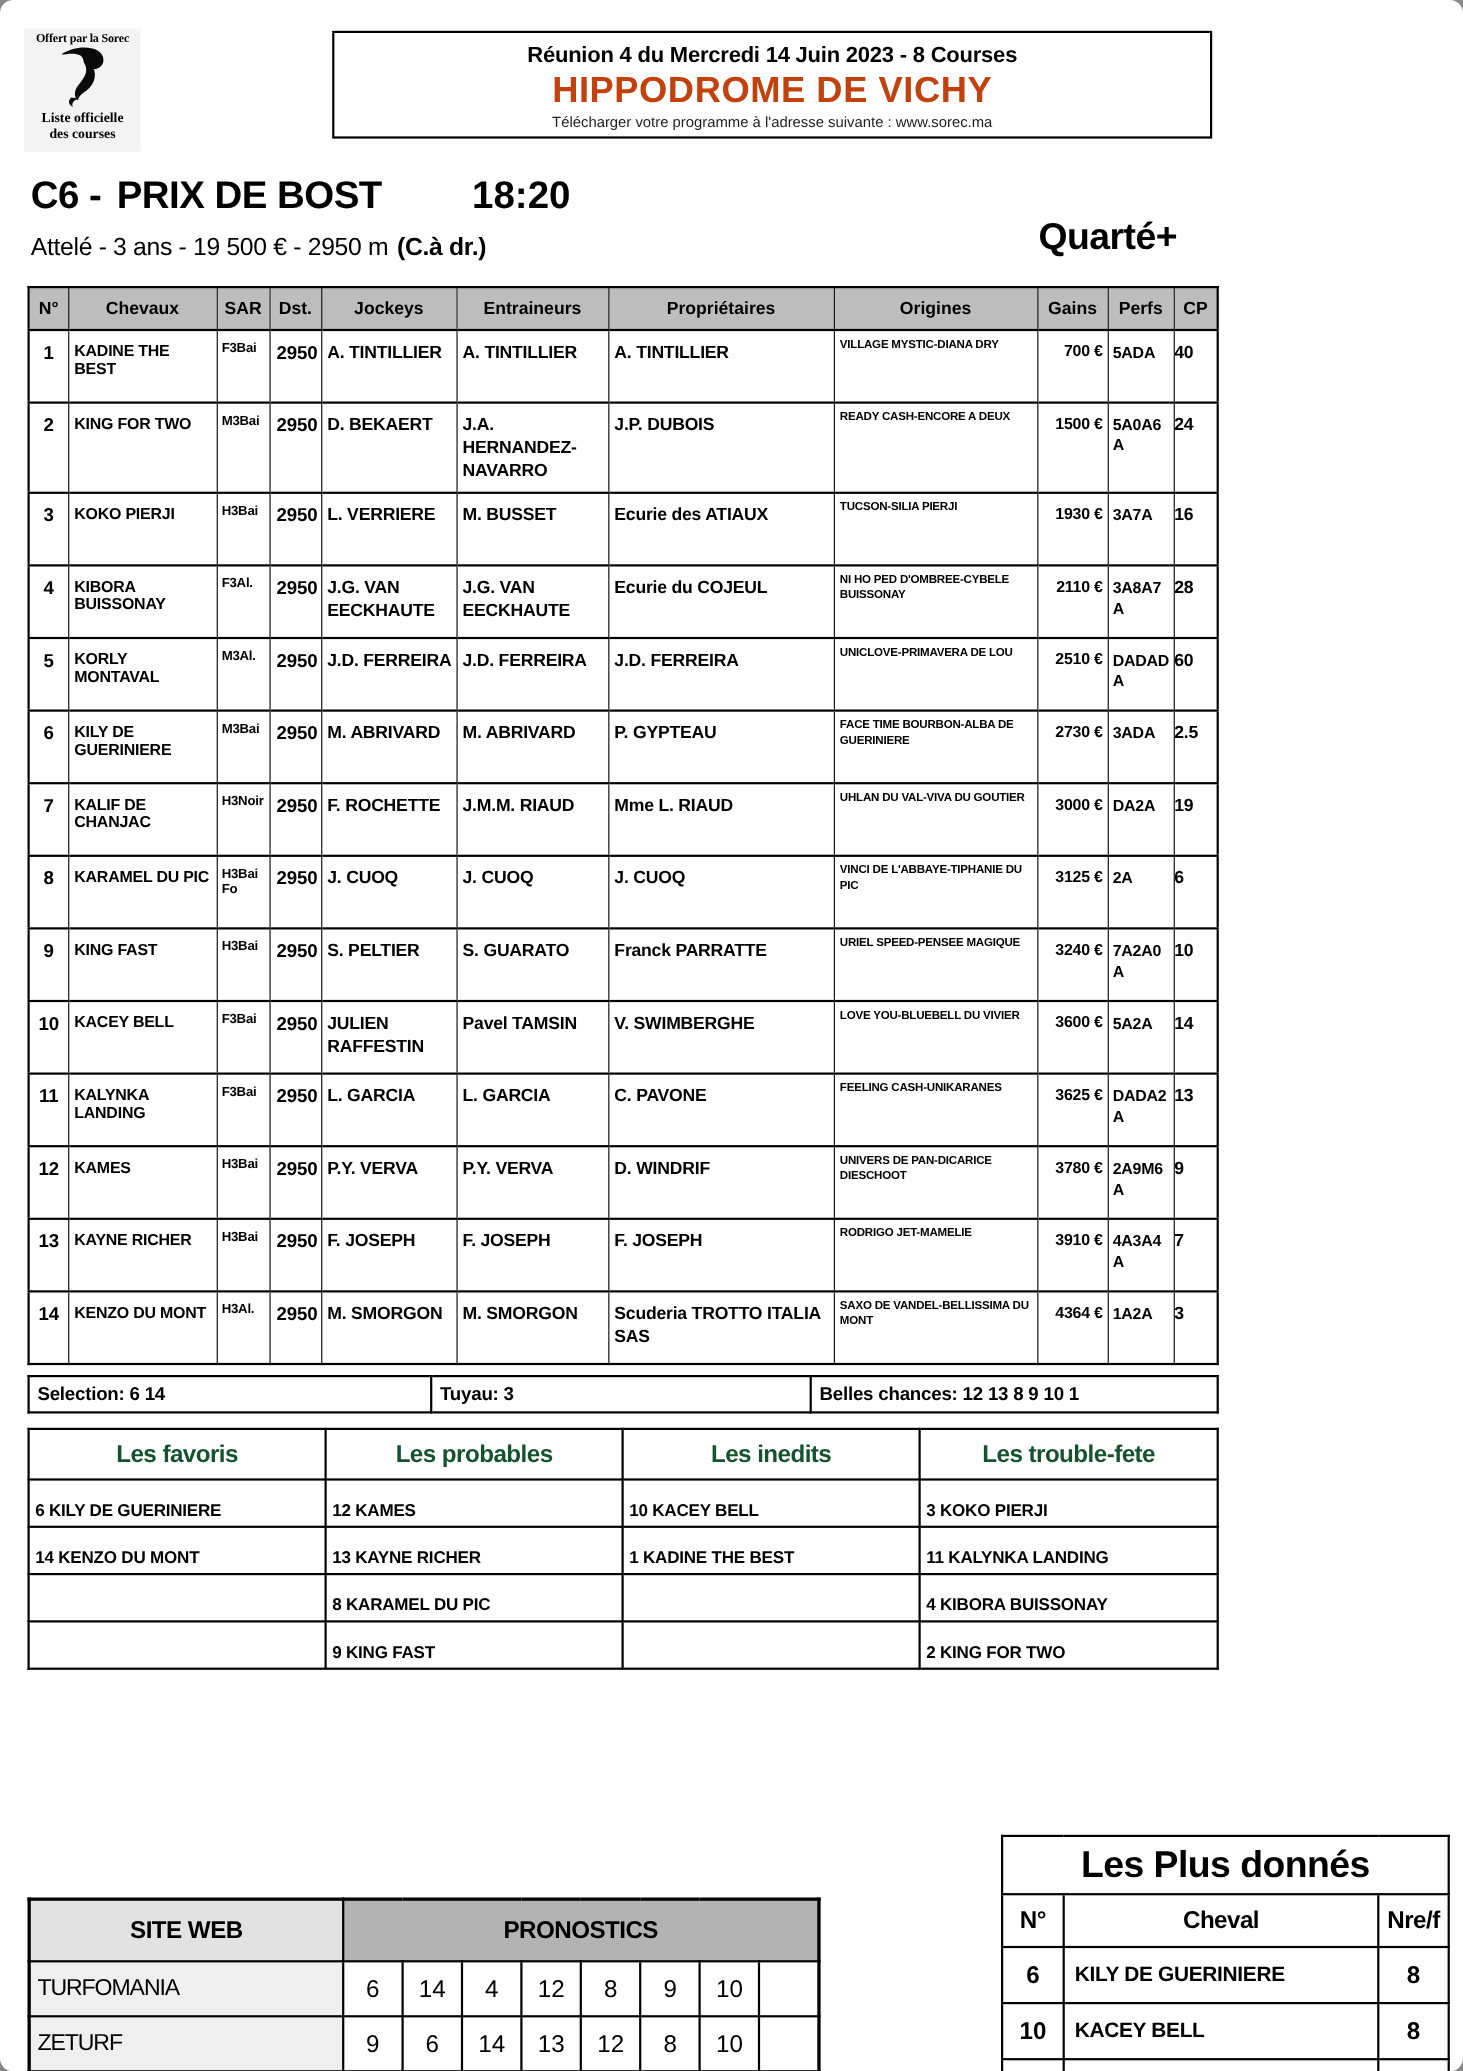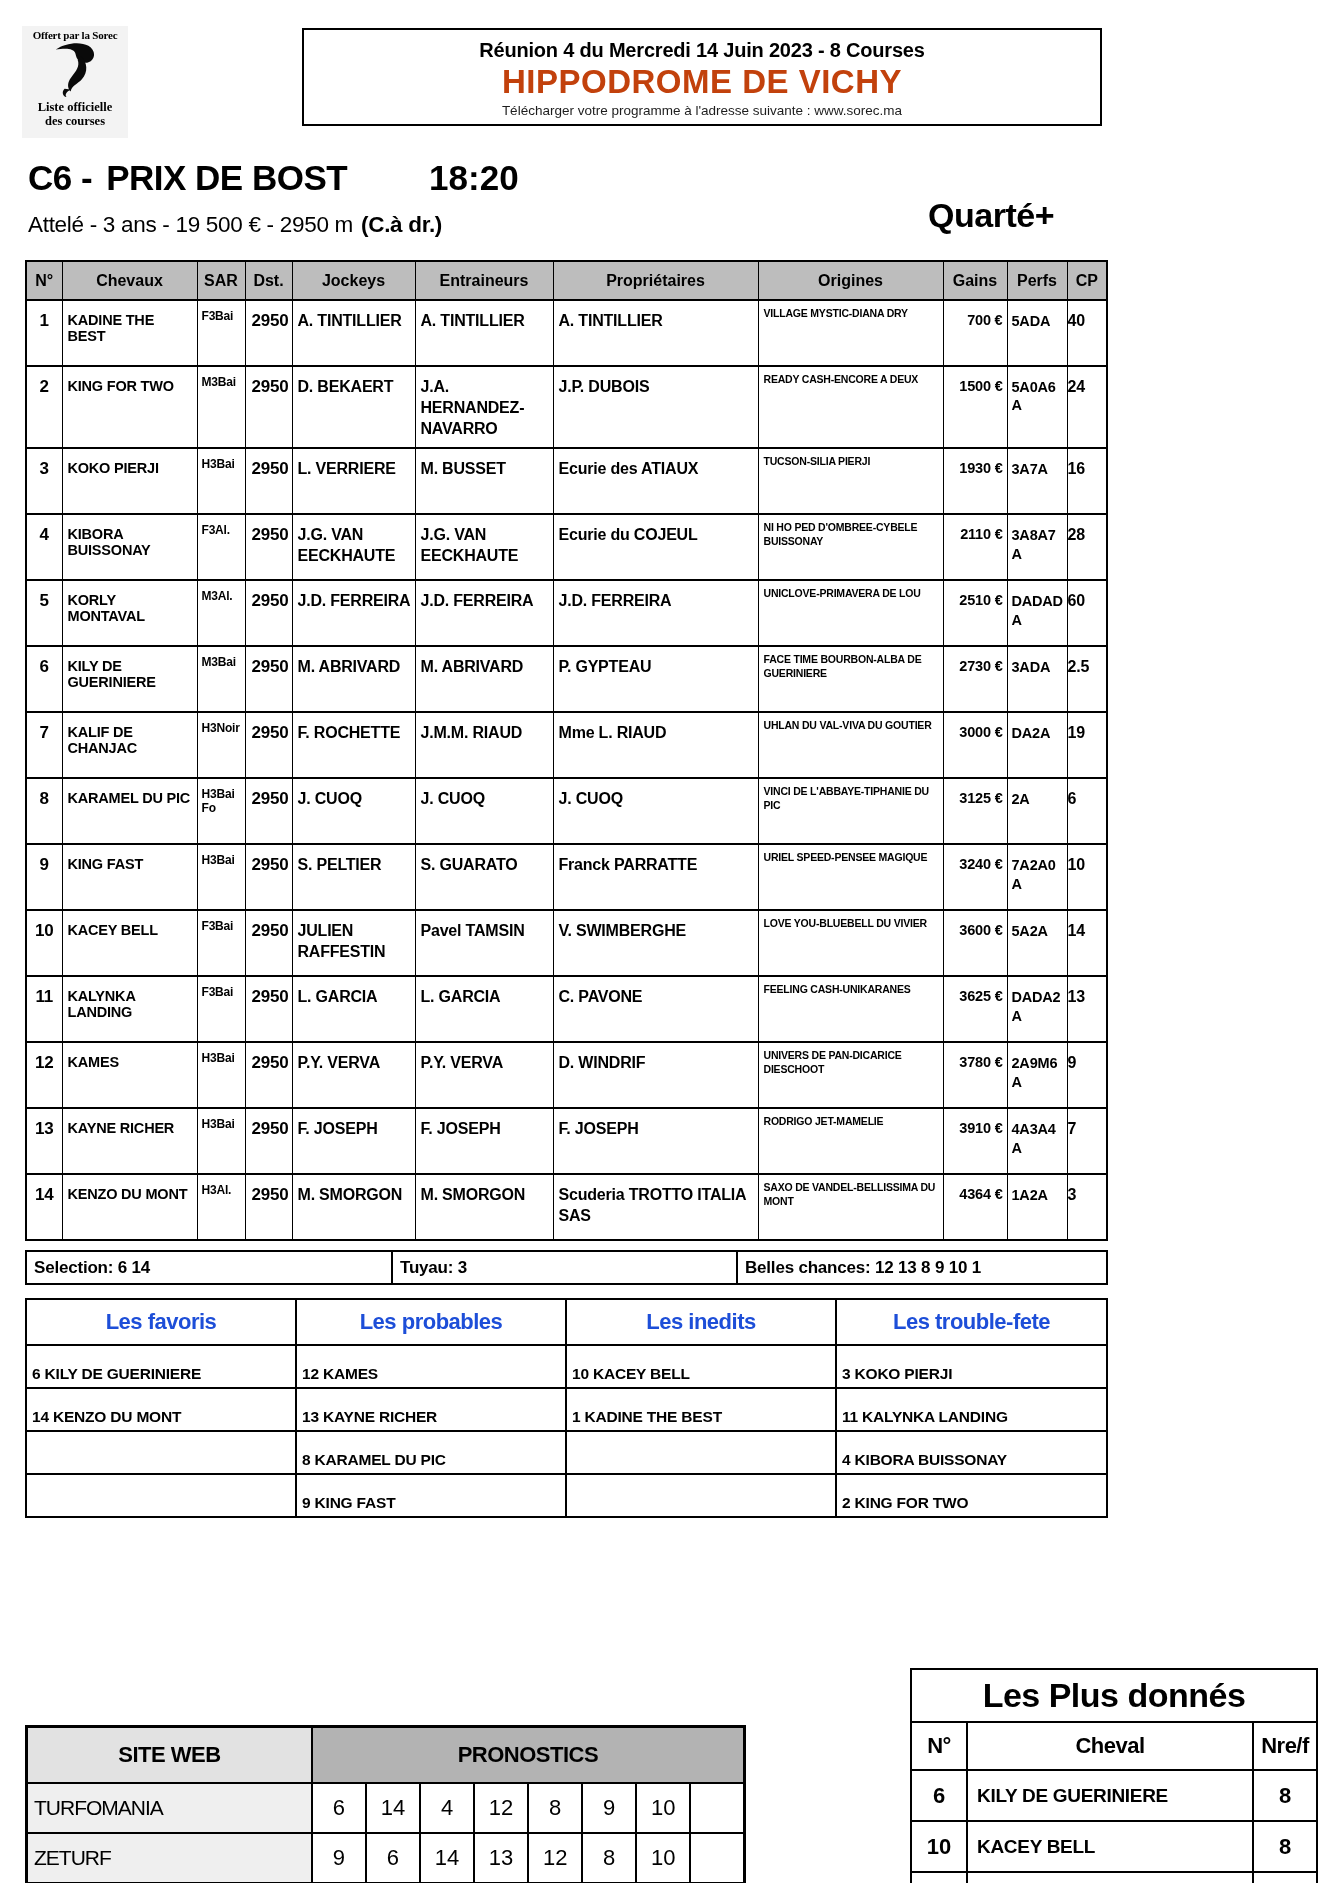--- a/index.html
+++ b/index.html
@@ -1,20 +1,21 @@
 <!DOCTYPE html>
 <html><head>
 <meta charset="utf-8">
 <style>
   html,body { margin:0; padding:0; background:#888; }
   .page {
     position:relative; width:1330px; height:1883px; margin:0 auto;
     background:#ffffff; color:#000;
     font-family:"Liberation Sans","DejaVu Sans",sans-serif; font-weight:700;
     overflow:hidden;
+    border-radius:12px;
   }
   
   .top { position:relative; height:142px; }
   .sorec-box {
     position:absolute; left:22px; top:26px; width:106px; height:112px;
     background:#f3f3f3; text-align:center;
     font-family:"Liberation Serif","DejaVu Serif",serif;
   }
   .sorec-offered { font-size:11px; padding-top:3px; letter-spacing:-0.2px; }
   .horse-logo { height:58px; margin-top:1px; }
@@ -26,21 +27,21 @@
   }
   .meeting-line { font-size:20px; margin-top:9px; letter-spacing:-0.2px; }
   .venue { font-size:33px; color:#c2410c; letter-spacing:0.5px; margin-top:1px; }
   .download { font-size:13.5px; font-weight:400; color:#1d1d1d; margin-top:2px; }
   
   .race-row { margin:16px 0 0 28px; font-size:35px; letter-spacing:-0.5px; }
   .race-row .race-name { margin-left:14px; }
   .race-row .race-time { margin-left:82px; letter-spacing:0; }
   .conditions-row { position:relative; margin:14px 0 0 28px; font-size:22.5px; font-weight:400; letter-spacing:-0.3px; height:34px; }
   .conditions-row .direction { font-weight:700; margin-left:8px; }
-  .quarte { position:absolute; top:-16px; right:276px; font-size:34px; font-weight:700; letter-spacing:-0.5px; }
+  .quarte { position:absolute; top:-16px; right:260px; font-size:34px; font-weight:700; letter-spacing:-0.5px; }
   
   table { border-collapse:collapse; table-layout:fixed; }
   .runners { margin:14px 0 0 25px; width:1081px; border:2px solid #000; }
   .runners th {
     background:#bdbdbd; border:1px solid #000; border-bottom:2px solid #000;
     height:37px; font-size:16px; padding:0 2px; overflow:hidden;
   }
   .runners td {
     border:1px solid #000; border-top:2px solid #000;
     vertical-align:top; height:46px; overflow:hidden; letter-spacing:-0.2px;
@@ -52,21 +53,21 @@
   .c-jockey,.c-entr,.c-prop { font-size:16px; padding:10px 2px 8px 5px; line-height:1.3; }
   .c-orig  { font-size:10.5px; padding:6px 2px 4px 5px; line-height:1.3; }
   .c-gains { text-align:right; font-size:14.5px; padding:11px 4px 0 0; }
   .c-perfs { font-size:14.5px; padding:11px 1px 0 4px; word-break:break-all; line-height:1.25; }
   .c-cp    { text-align:left; font-size:16px; padding:11px 5px 0 0; }
   
   .selbar { margin:9px 0 0 25px; width:1081px;padding-left:27px; }
   .selbar td { border:2px solid #000; height:31px; font-size:17px; padding:0 0 0 7px; vertical-align:middle; letter-spacing:-0.2px; }
   
   .tips { margin:13px 0 0 25px; width:1081px; border:2px solid #000; }
-  .tips th { border:2px solid #000; height:42px; font-size:22px; color:#1d4ed8; letter-spacing:-0.5px; }
+  .tips th { border:2px solid #000; height:42px; font-size:22px; color:#14532d; letter-spacing:-0.5px; }
   .tips td { border:2px solid #000; height:26px; font-size:15.5px; padding:15px 0 0 5px; vertical-align:middle; letter-spacing:-0.2px; }
   
   .bottom { display:flex; align-items:flex-start; margin-top:150px; }
   .prono { margin-left:25px; margin-top:57px; width:721px; border:3px solid #000; }
   .prono th { border:2px solid #000; height:52px; font-size:22px; letter-spacing:-0.5px; }
   .prono th.site-h  { background:#e2e2e2; }
   .prono th.prono-h { background:#b3b3b3; }
   .prono td { border:2px solid #000; height:46px; vertical-align:middle; }
   .prono td.site { background:#efefef; font-size:21px; font-weight:400; letter-spacing:-1px; padding-left:6px; }
   .prono td.pick { text-align:center; font-size:22px; font-weight:400; }

